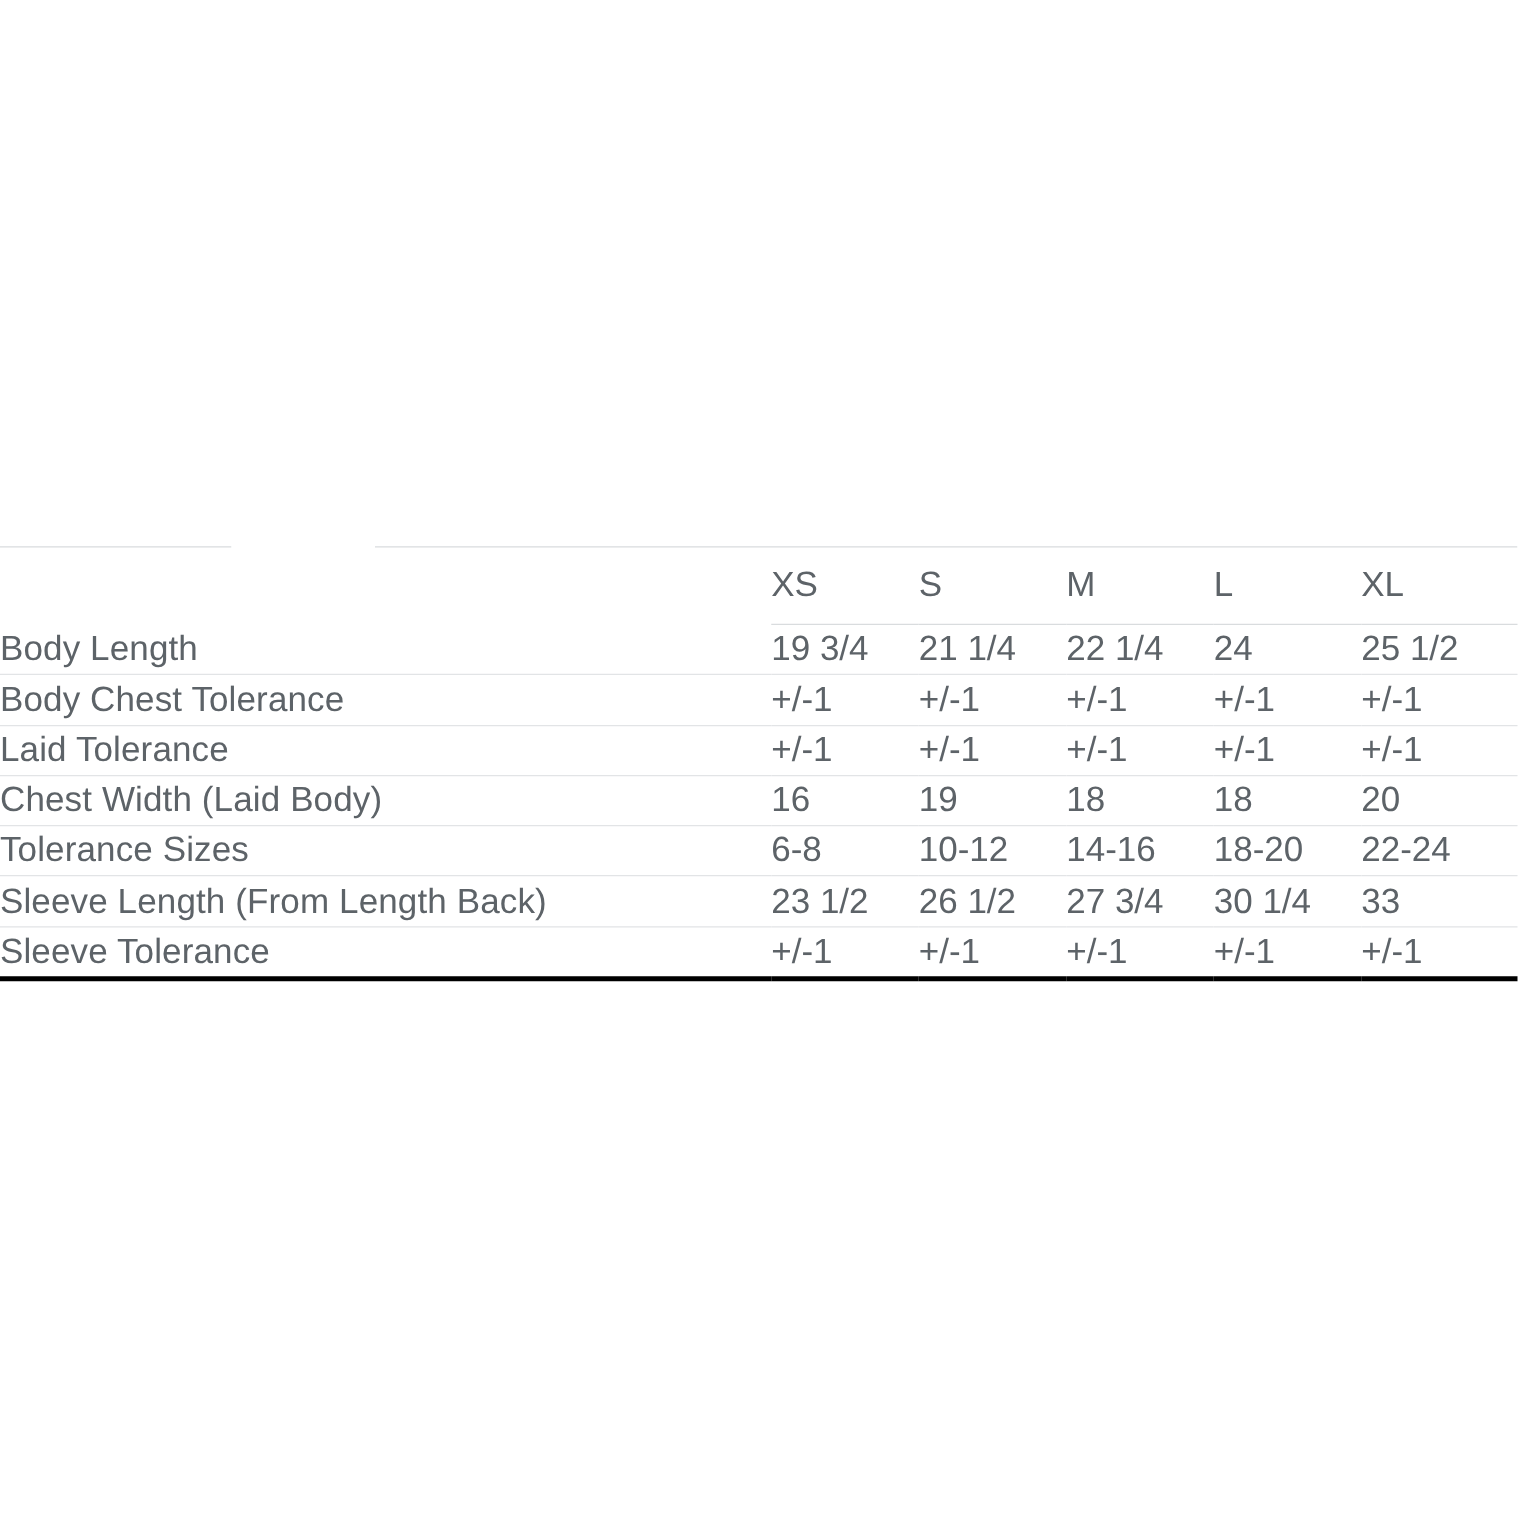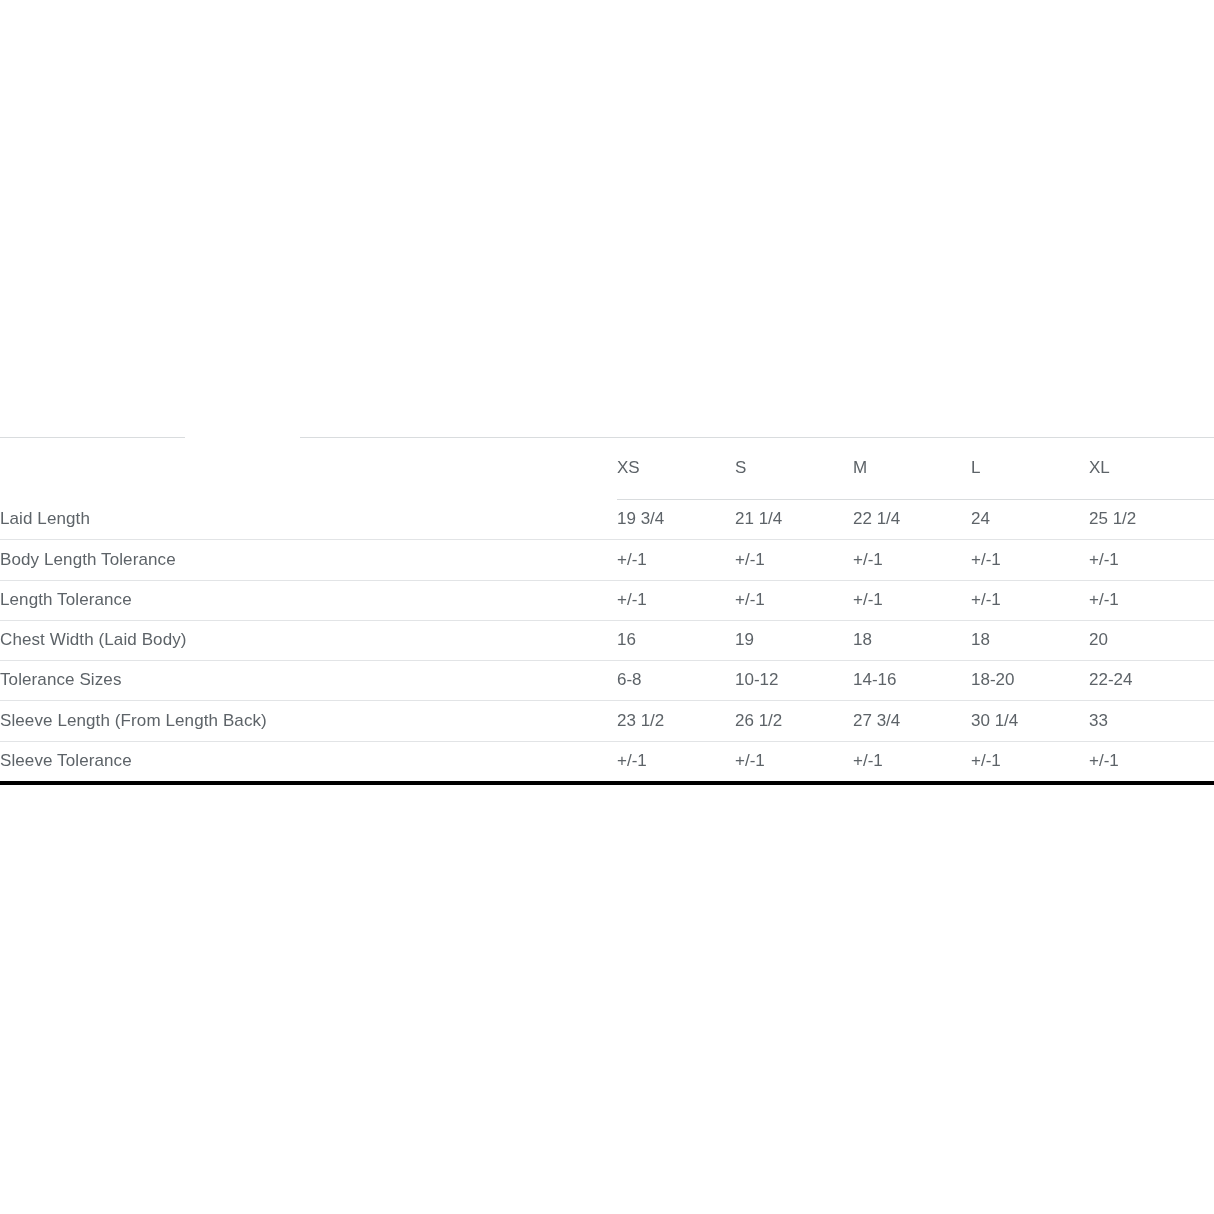--- a/index.html
+++ b/index.html
@@ -27,21 +27,21 @@
   }
   table.chart {
     width: 1214px;
     border-collapse: collapse;
     table-layout: fixed;
   }
   table.chart th,
   table.chart td {
     text-align: left;
     font-weight: normal;
-    font-size: 17px;
+    font-size: 28px;
     color: #5d6368;
     padding: 0;
     vertical-align: middle;
   }
   
   col.c-label { width: 617px; }
   col.c-size  { width: 118px; }
   col.c-last  { width: 141px; }
 
   thead th {
@@ -108,37 +108,37 @@
           </th>
           <th class="val">XS</th>
           <th class="val">S</th>
           <th class="val">M</th>
           <th class="val">L</th>
           <th class="val">XL</th>
         </tr>
       </thead>
       <tbody>
         <tr>
-          <td class="label">Laid Length</td>
+          <td class="label">Body Length</td>
           <td class="val">19 3/4</td>
           <td class="val">21 1/4</td>
           <td class="val">22 1/4</td>
           <td class="val">24</td>
           <td class="val">25 1/2</td>
         </tr>
         <tr>
-          <td class="label">Body Length Tolerance</td>
+          <td class="label">Body Chest Tolerance</td>
           <td class="val">+/-1</td>
           <td class="val">+/-1</td>
           <td class="val">+/-1</td>
           <td class="val">+/-1</td>
           <td class="val">+/-1</td>
         </tr>
         <tr>
-          <td class="label">Length Tolerance</td>
+          <td class="label">Laid Tolerance</td>
           <td class="val">+/-1</td>
           <td class="val">+/-1</td>
           <td class="val">+/-1</td>
           <td class="val">+/-1</td>
           <td class="val">+/-1</td>
         </tr>
         <tr>
           <td class="label">Chest Width (Laid Body)</td>
           <td class="val">16</td>
           <td class="val">19</td>

